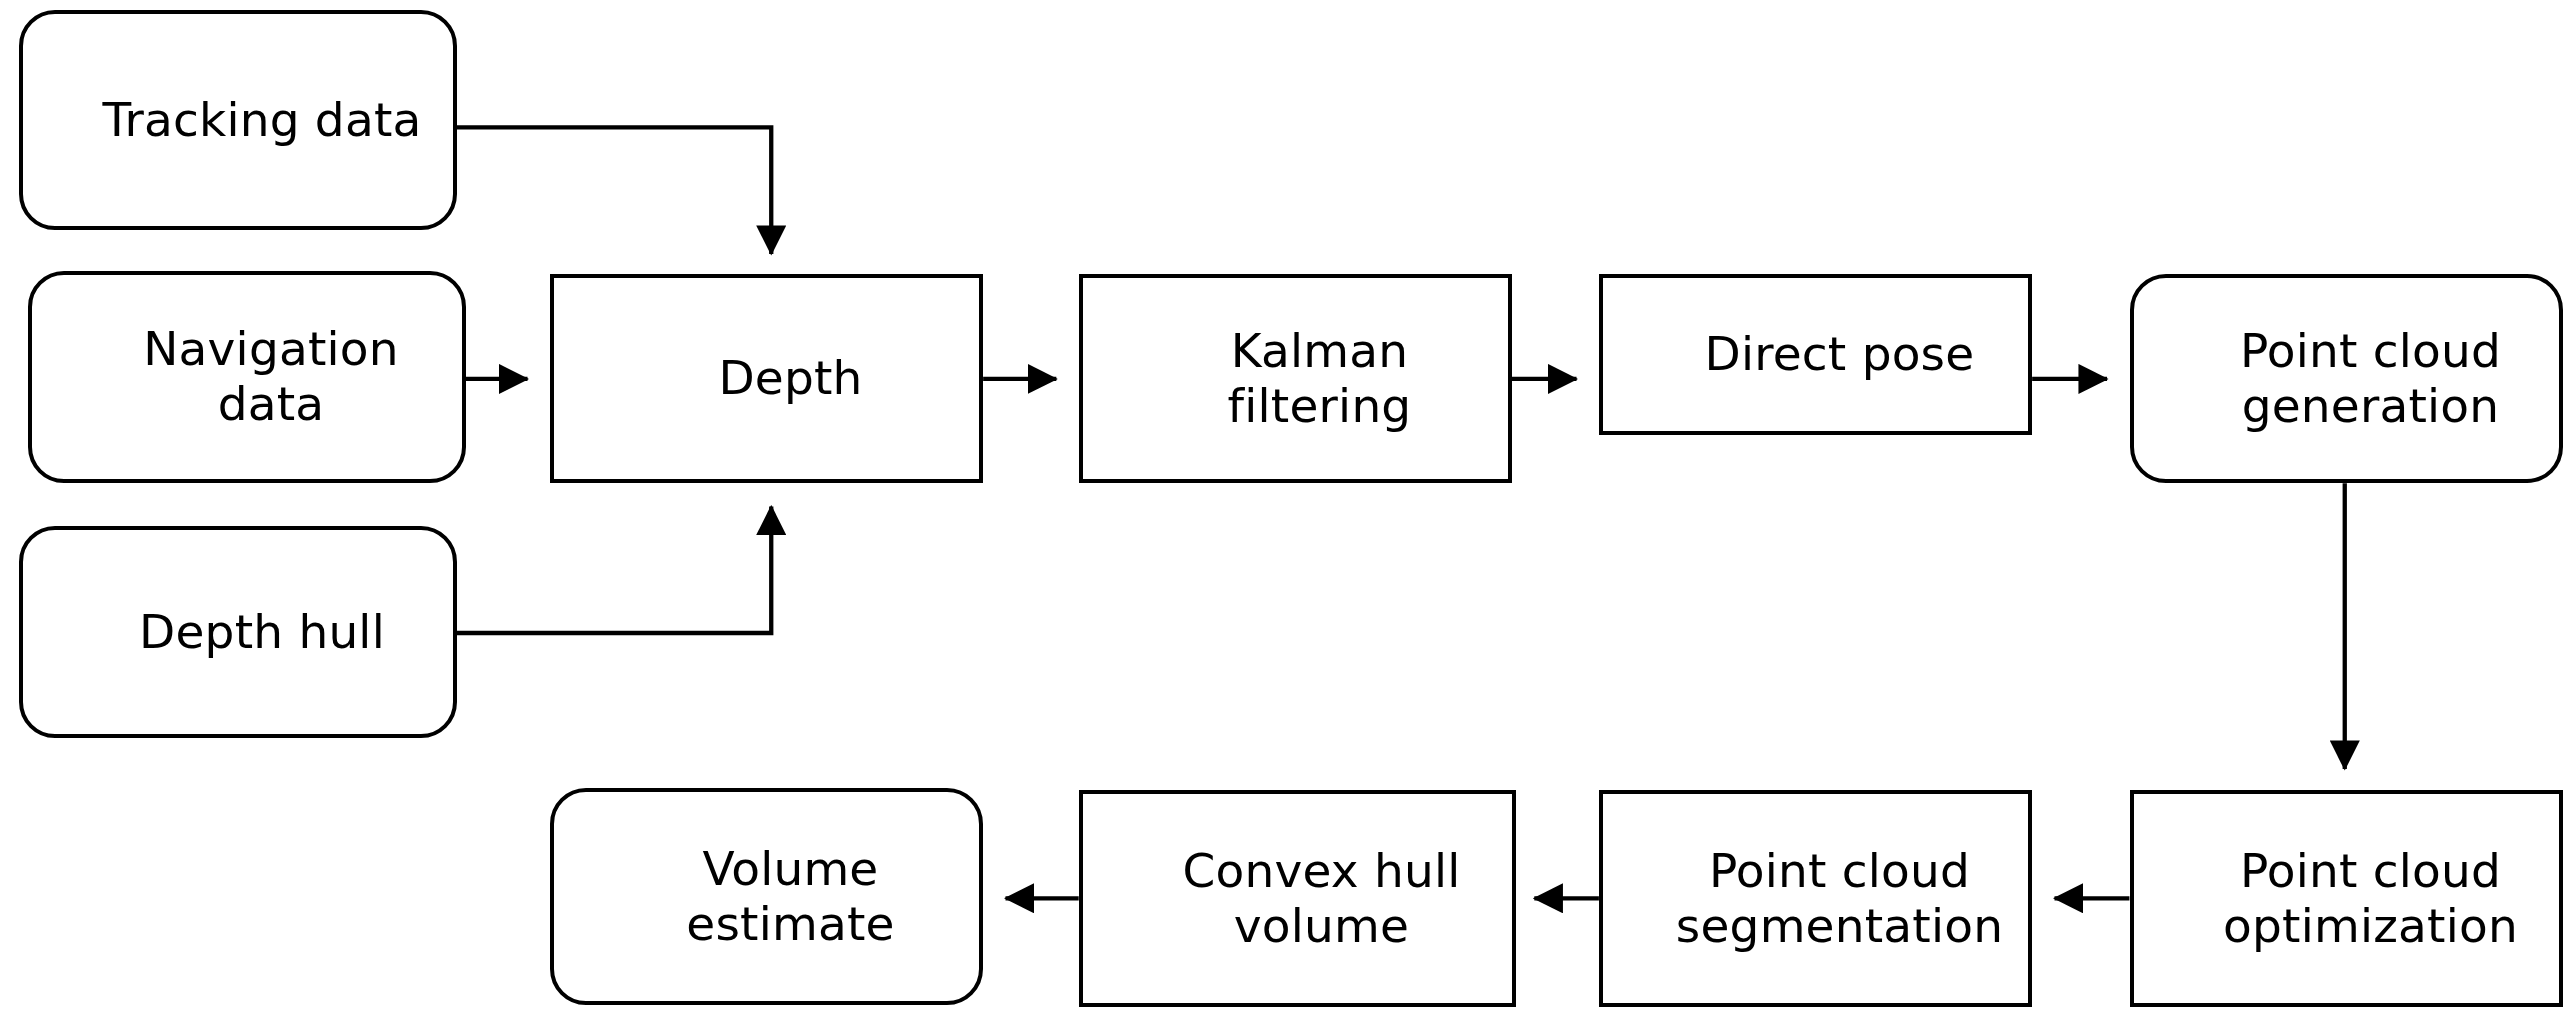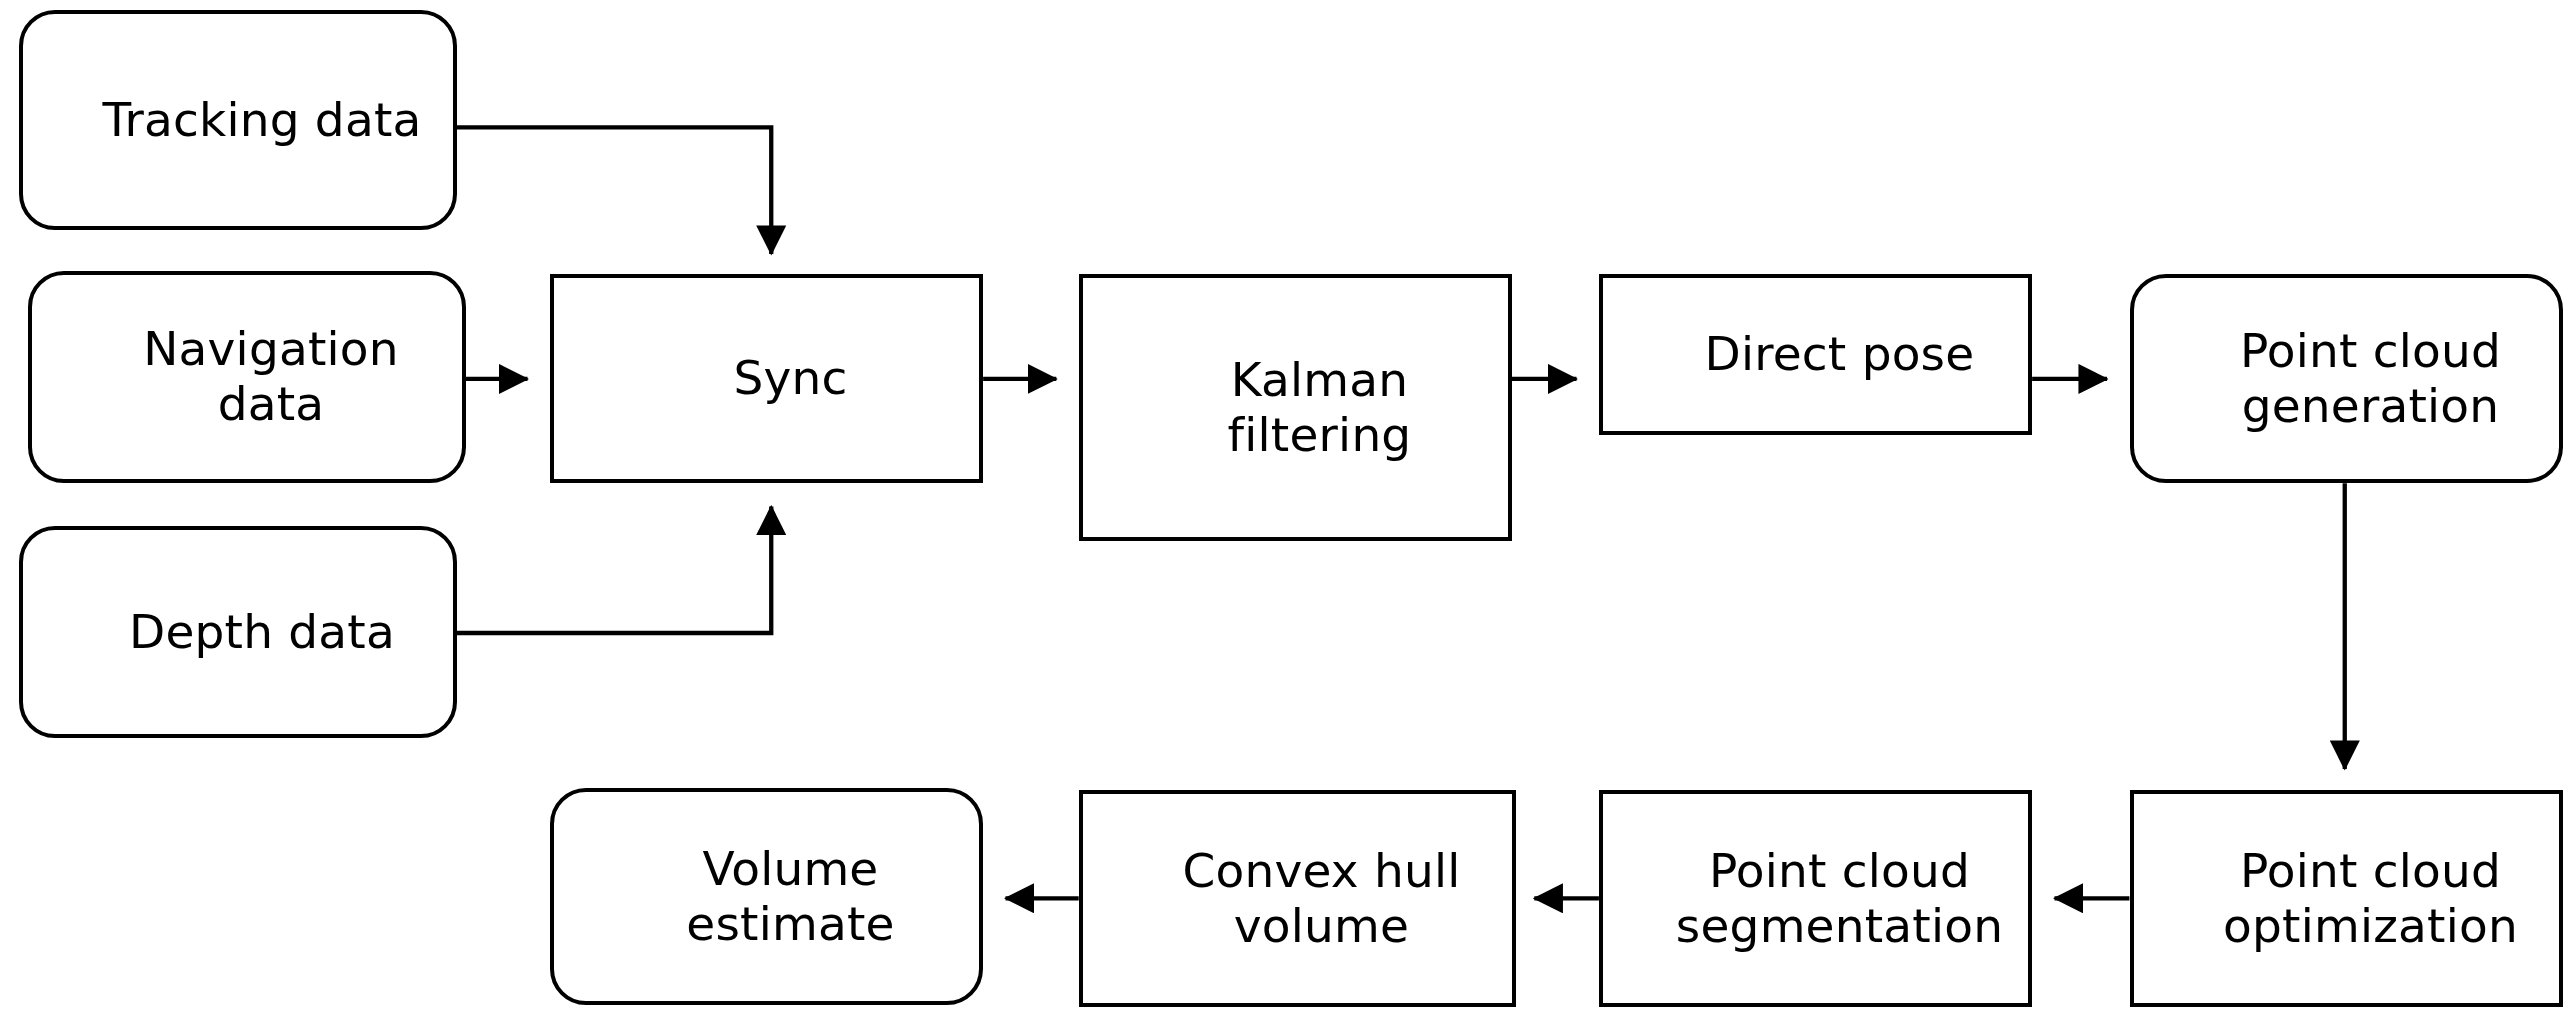--- a/index.html
+++ b/index.html
@@ -110,28 +110,28 @@
   <div class="node rounded" id="node-tracking-data" style="left: 19px; top: 10.3px; width: 438px; height: 220px;">
     <span class="node-label">Tracking data</span>
   </div>
 
   <div class="node rounded" id="node-navigation-data" style="left: 19px; top: 271px; width: 438px; height: 212px; margin-left: 9px;">
     <span class="node-label">Navigation
 data</span>
   </div>
 
   <div class="node rounded" id="node-depth-data" style="left: 19px; top: 526px; width: 438px; height: 212px;">
-    <span class="node-label">Depth data</span>
+    <span class="node-label">Depth hull</span>
   </div>
 
   <div class="node sharp" id="node-sync" style="left: 550px; top: 274px; width: 433px; height: 209px;">
-    <span class="node-label">Sync</span>
+    <span class="node-label">Depth</span>
   </div>
 
-  <div class="node sharp" id="node-kalman-filtering" style="left: 1079px; top: 274px; width: 433px; height: 267px;">
+  <div class="node sharp" id="node-kalman-filtering" style="left: 1079px; top: 274px; width: 433px; height: 209px;">
     <span class="node-label">Kalman
 filtering</span>
   </div>
 
   <div class="node sharp" id="node-direct-pose" style="left: 1599px; top: 274px; width: 433px; height: 161px;">
     <span class="node-label">Direct pose</span>
   </div>
 
   <div class="node rounded" id="node-point-cloud-generation" style="left: 2130px; top: 274px; width: 433px; height: 209px;">
     <span class="node-label">Point cloud

